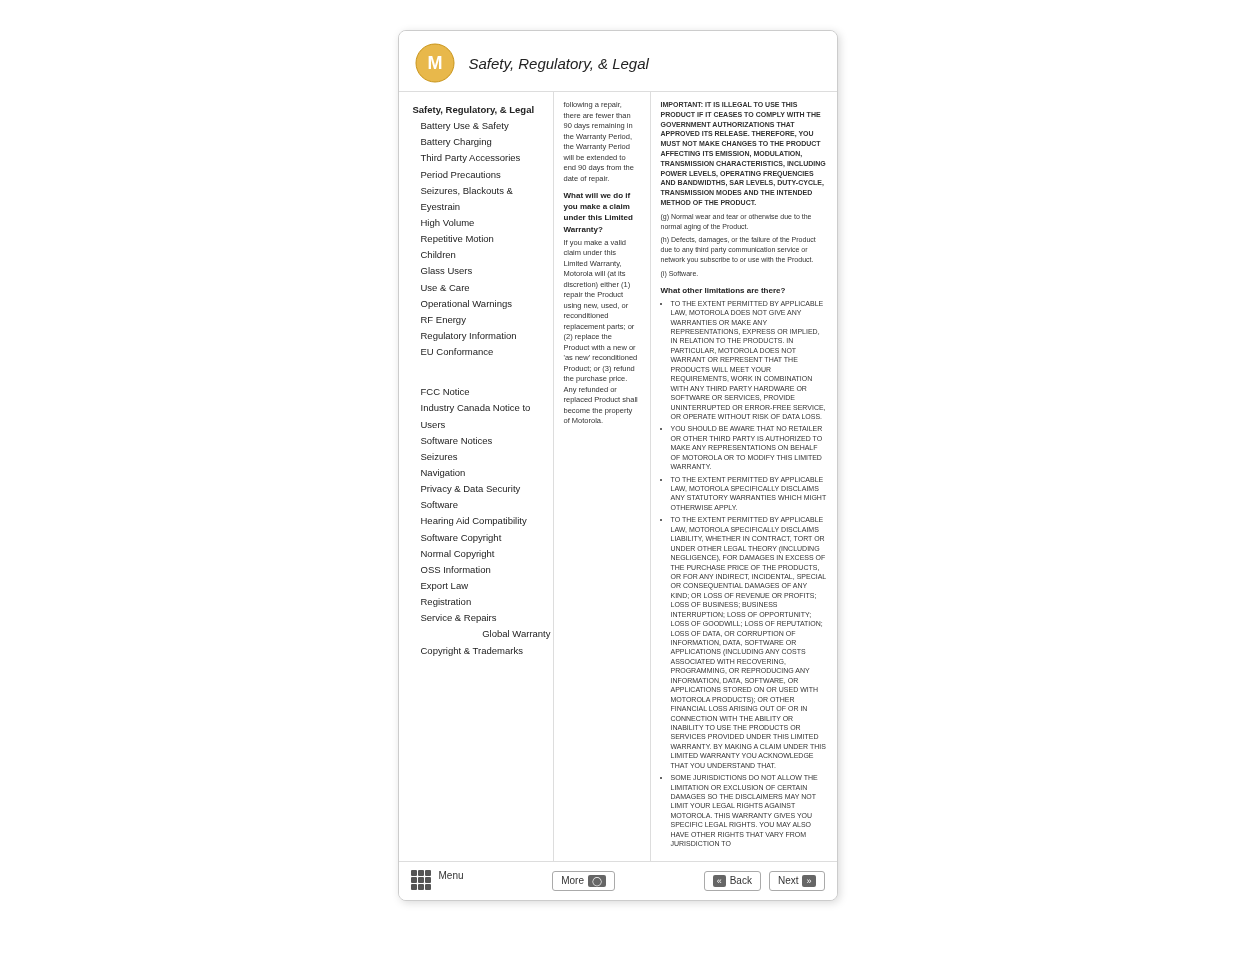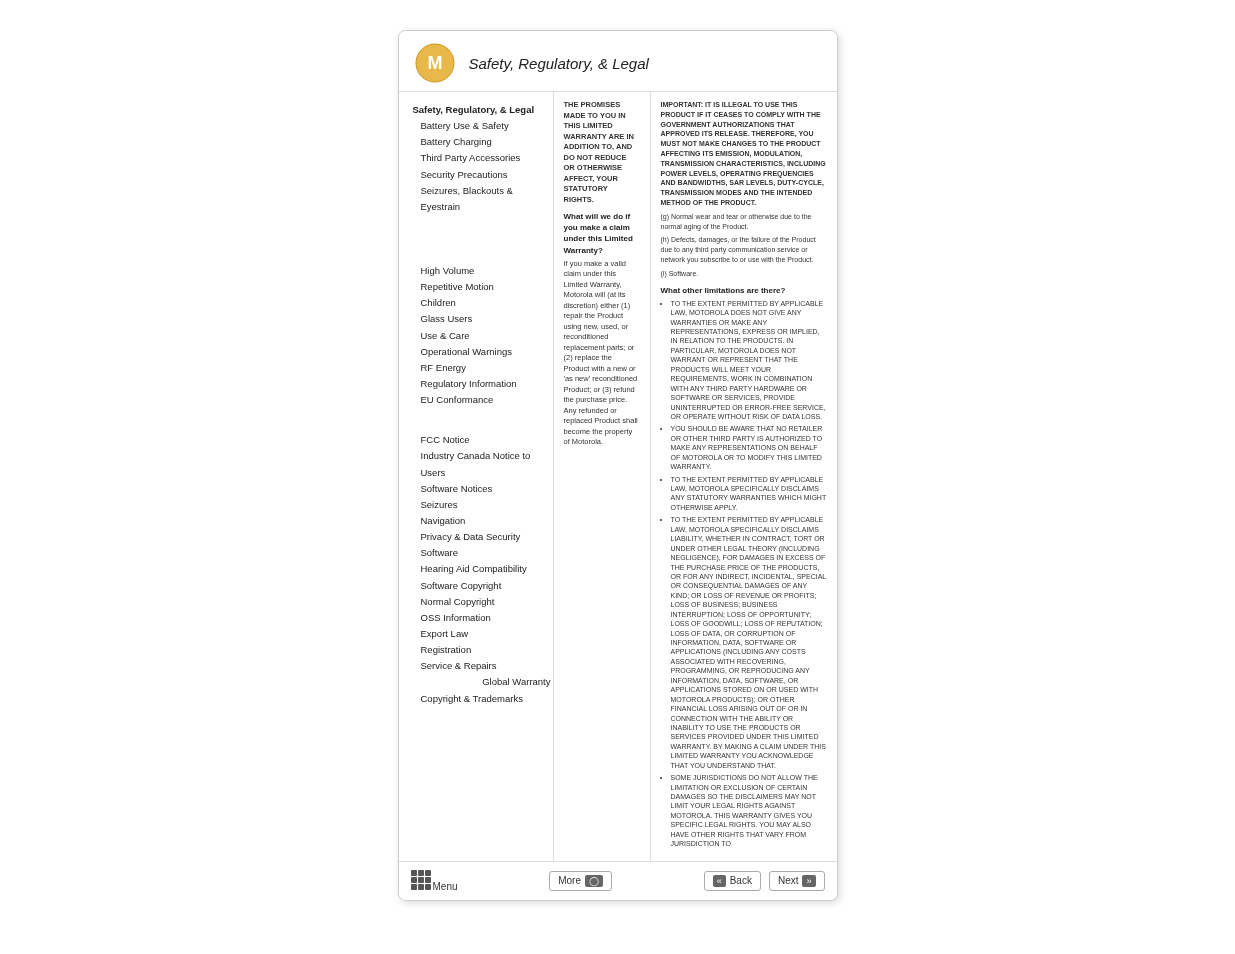--- a/index.html
+++ b/index.html
@@ -151,23 +151,24 @@
       padding: 1px 4px;
       margin-left: 4px;
       font-size: 9px;
     }
     .nav-btn .icon-box.left {
       margin-left: 0;
       margin-right: 4px;
     }
     .menu-btn {
       display: flex;
-      align-items: flex-end;
+      align-items: flex-start;
       font-size: 10px;
       color: #333;
+      gap: 6px;
       cursor: pointer;
     }
     .grid-icon {
       width: 22px;
       height: 22px;
       display: grid;
       grid-template-columns: repeat(3,6px);
       grid-template-rows: repeat(3,6px);
       gap: 1px;
     }
@@ -191,23 +192,23 @@
     </div>
 
     <div class="content-area">
 
       <div class="sidebar">
 
       <span class="sidebar-item bold" style="display: block;">Safety, Regulatory, &amp; Legal</span>
           <span class="sidebar-item indented" style="display: block;">Battery Use &amp; Safety</span>
           <span class="sidebar-item indented" style="display: block;">Battery Charging</span>
           <span class="sidebar-item indented" style="display: block;">Third Party Accessories</span>
-          <span class="sidebar-item indented" style="display: block;">Security Precautions</span>
+          <span class="sidebar-item indented" style="display: block;">Period Precautions</span>
           <span class="sidebar-item indented" style="display: block;">Seizures, Blackouts &amp; Eyestrain</span>
-          <span class="sidebar-item indented" style="display: block; margin-top: 48px;">High Volume</span>
+          <span class="sidebar-item indented" style="display: block;">High Volume</span>
           <span class="sidebar-item indented" style="display: block;">Repetitive Motion</span>
           <span class="sidebar-item indented" style="display: block;">Children</span>
           <span class="sidebar-item indented" style="display: block;">Glass Users</span>
           <span class="sidebar-item indented" style="display: block;">Use &amp; Care</span>
           <span class="sidebar-item indented" style="display: block;">Operational Warnings</span>
           <span class="sidebar-item indented" style="display: block;">RF Energy</span>
           <span class="sidebar-item indented" style="display: block;">Regulatory Information</span>
           <span class="sidebar-item indented" style="display: block;">EU Conformance</span>
           <span class="sidebar-item indented" style="display: block; margin-top: 24px;">FCC Notice</span>
           <span class="sidebar-item indented" style="display: block;">Industry Canada Notice to Users</span>
@@ -221,21 +222,21 @@
           <span class="sidebar-item indented" style="display: block;">Normal Copyright</span>
           <span class="sidebar-item indented" style="display: block;">OSS Information</span>
           <span class="sidebar-item indented" style="display: block;">Export Law</span>
           <span class="sidebar-item indented" style="display: block;">Registration</span>
           <span class="sidebar-item indented" style="display: block;">Service &amp; Repairs</span>
           <span class="sidebar-item indented" style="display: block; text-align: right;">Global Warranty</span>
           <span class="sidebar-item indented" style="display: block;">Copyright &amp; Trademarks</span>
         </div>
 
       <div class="center-col">
-        <p class="bold-text">THE PROMISES MADE TO YOU IN THIS LIMITED WARRANTY ARE IN ADDITION TO, AND DO NOT REDUCE OR OTHERWISE AFFECT, YOUR STATUTORY RIGHTS.</p>
+        <p>following a repair, there are fewer than 90 days remaining in the Warranty Period, the Warranty Period will be extended to end 90 days from the date of repair.</p>
         <div class="section-heading">What will we do if you make a claim under this Limited Warranty?</div>
         <p>If you make a valid claim under this Limited Warranty, Motorola will (at its discretion) either (1) repair the Product using new, used, or reconditioned replacement parts; or (2) replace the Product with a new or 'as new' reconditioned Product; or (3) refund the purchase price. Any refunded or replaced Product shall become the property of Motorola.</p>
 
       </div>
 
       <div class="right-col">
         <p class="bold-text all-caps">IMPORTANT: IT IS ILLEGAL TO USE THIS PRODUCT IF IT CEASES TO COMPLY WITH THE GOVERNMENT AUTHORIZATIONS THAT APPROVED ITS RELEASE. THEREFORE, YOU MUST NOT MAKE CHANGES TO THE PRODUCT AFFECTING ITS EMISSION, MODULATION, TRANSMISSION CHARACTERISTICS, INCLUDING POWER LEVELS, OPERATING FREQUENCIES AND BANDWIDTHS, SAR LEVELS, DUTY-CYCLE, TRANSMISSION MODES AND THE INTENDED METHOD OF THE PRODUCT.</p>
         <div id="right-ghi">
             <p>(g) Normal wear and tear or otherwise due to the normal aging of the Product.</p>
             <p>(h) Defects, damages, or the failure of the Product due to any third party communication service or network you subscribe to or use with the Product.</p>

